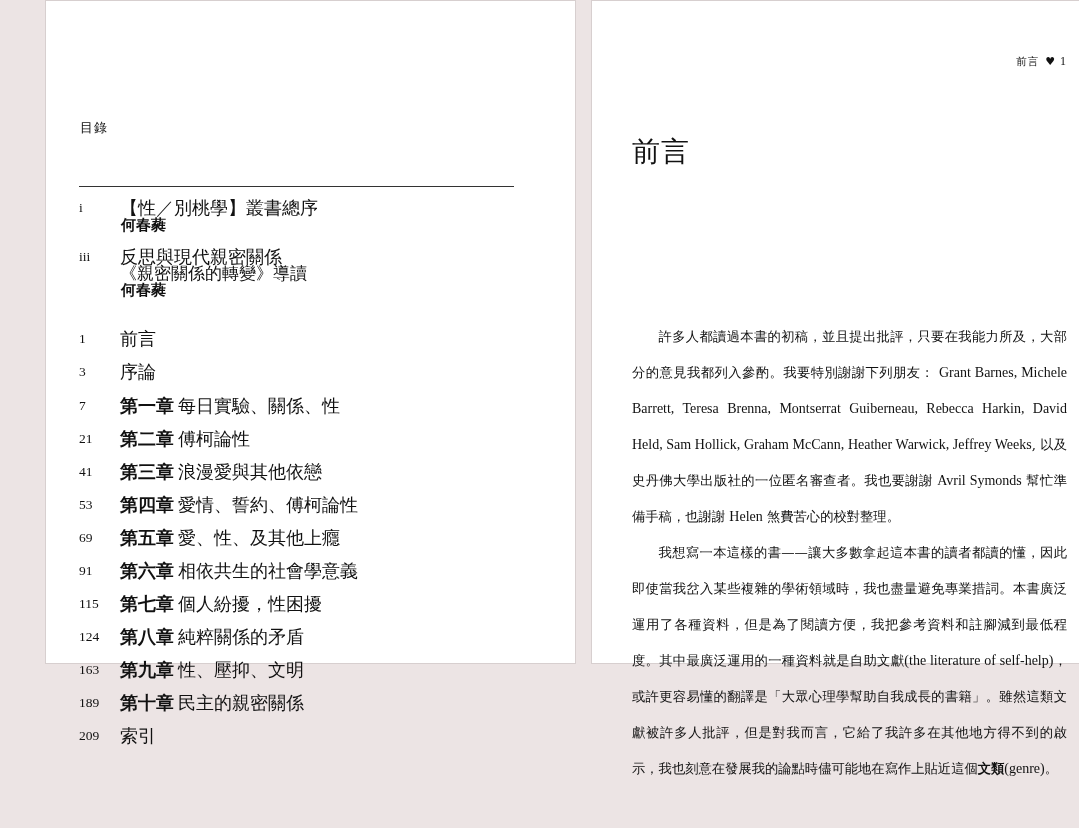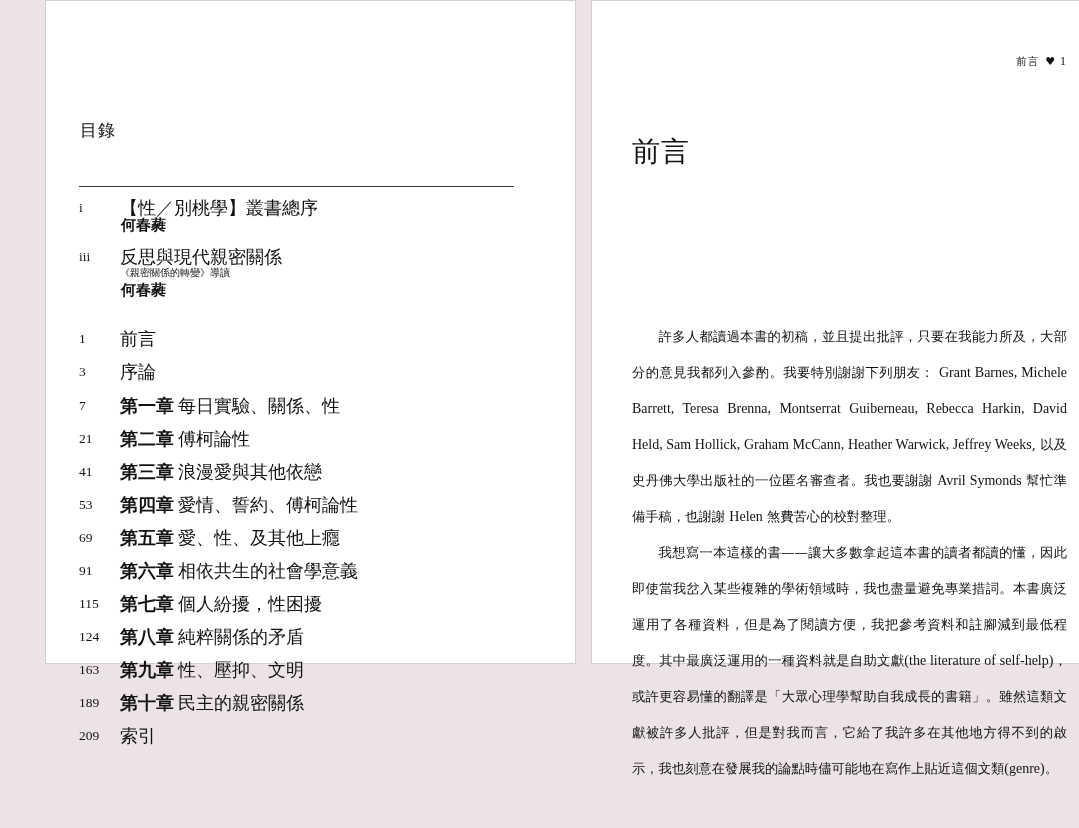--- a/index.html
+++ b/index.html
@@ -27,21 +27,21 @@
     margin-left: 45px;
   }
   .page-left { left: 1px; width: 529px; }
   .page-right { left: 547px; width: 530px; }
 
   
   .toc-title {
     position: absolute;
     left: 34px;
     top: 118px;
-    font-size: 17px;
+    font-size: 13px;
     letter-spacing: 1px;
   }
   .toc-rule {
     position: absolute;
     left: 33px;
     top: 185px;
     width: 435px;
     height: 0;
     border-top: 1px solid #333;
   }
@@ -65,21 +65,21 @@
     white-space: nowrap;
   }
   .toc-chapter {
     display: inline-block;
     width: 58px;
     font-weight: bold;
   }
   .toc-sub {
     position: absolute;
     left: 74px;
-    font-size: 10px;
+    font-size: 17px;
     line-height: 14px;
     white-space: nowrap;
   }
   .toc-author {
     position: absolute;
     left: 75px;
     font-size: 15px;
     font-weight: bold;
     line-height: 12px;
     white-space: nowrap;
@@ -110,21 +110,21 @@
     width: 435px;
     font-size: 13.3px;
     line-height: 36px;
     text-align: justify;
   }
   .preface-body p {
     margin: 0;
     text-indent: 2em;
   }
   .preface-body .latin { font-family: "Liberation Serif", serif; font-size: 14px; }
-  .preface-body b { font-weight: normal; }
+  .preface-body b { font-weight: bold; }
 </style>
 </head>
 <body>
 
 <div class="viewer">
 
   <div class="page page-left">
     <div class="toc-title">目錄</div>
     <div class="toc-rule"></div>
 

